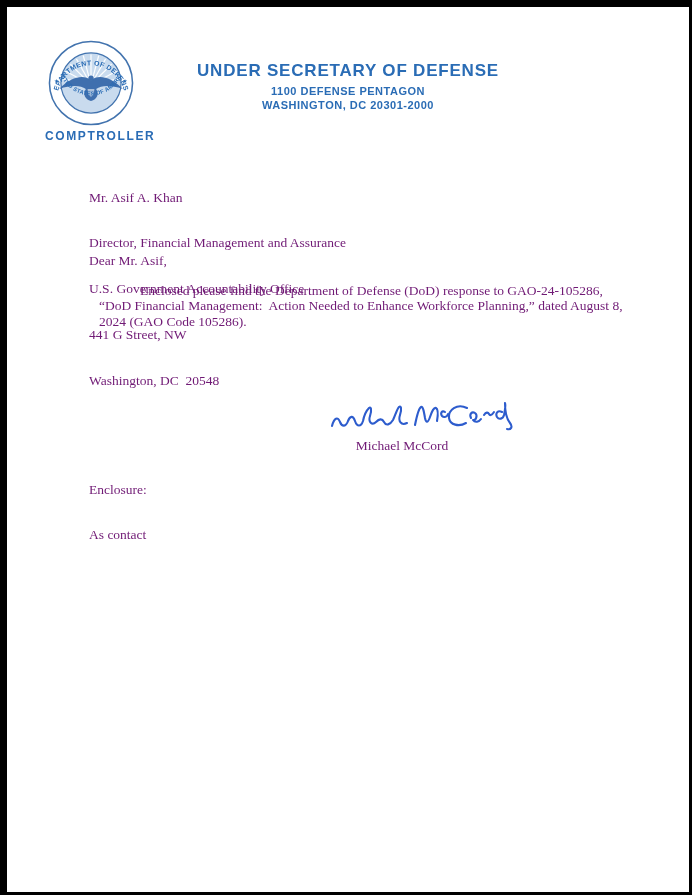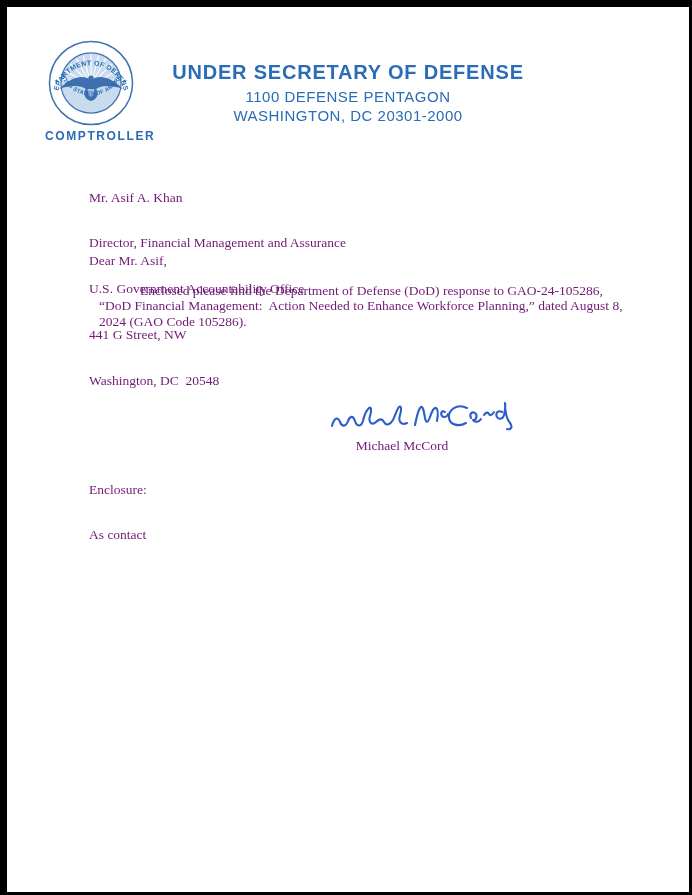--- a/index.html
+++ b/index.html
@@ -20,24 +20,24 @@
     margin-top:3px;
     font-family:"Liberation Sans", sans-serif;
     font-size:12px;font-weight:bold;letter-spacing:1.6px;
     color:#2a6cb5;white-space:nowrap;
   }
   .header-block{
     position:absolute;left:0;top:54px;width:100%;text-align:center;
     font-family:"Liberation Sans", sans-serif;color:#2a6cb5;
   }
   .header-office{
-    font-size:20px;font-weight:bold;letter-spacing:0.8px;
+    font-size:17px;font-weight:bold;letter-spacing:0.8px;
   }
   .header-addr{
-    font-size:15px;font-weight:normal;letter-spacing:0.5px;margin-top:4px;
+    font-size:11px;font-weight:bold;letter-spacing:0.5px;margin-top:4px;
   }
   .header-addr + .header-addr{margin-top:2px;}
   
   .letter-text{
     color:#701a75;font-size:13.5px;line-height:15.3px;white-space:pre-wrap;
   }
   .recipient-block{position:absolute;left:82px;top:152px;}
   .salutation{position:absolute;left:82px;top:246px;}
   .para{position:absolute;left:82px;width:536px;text-indent:41px;margin:0;}
   .para-1{top:276px;margin-left:10px;}

